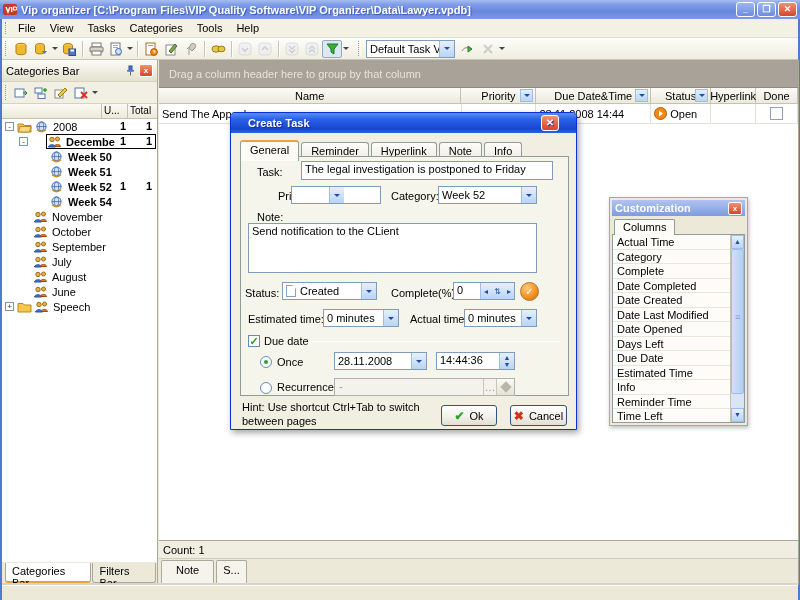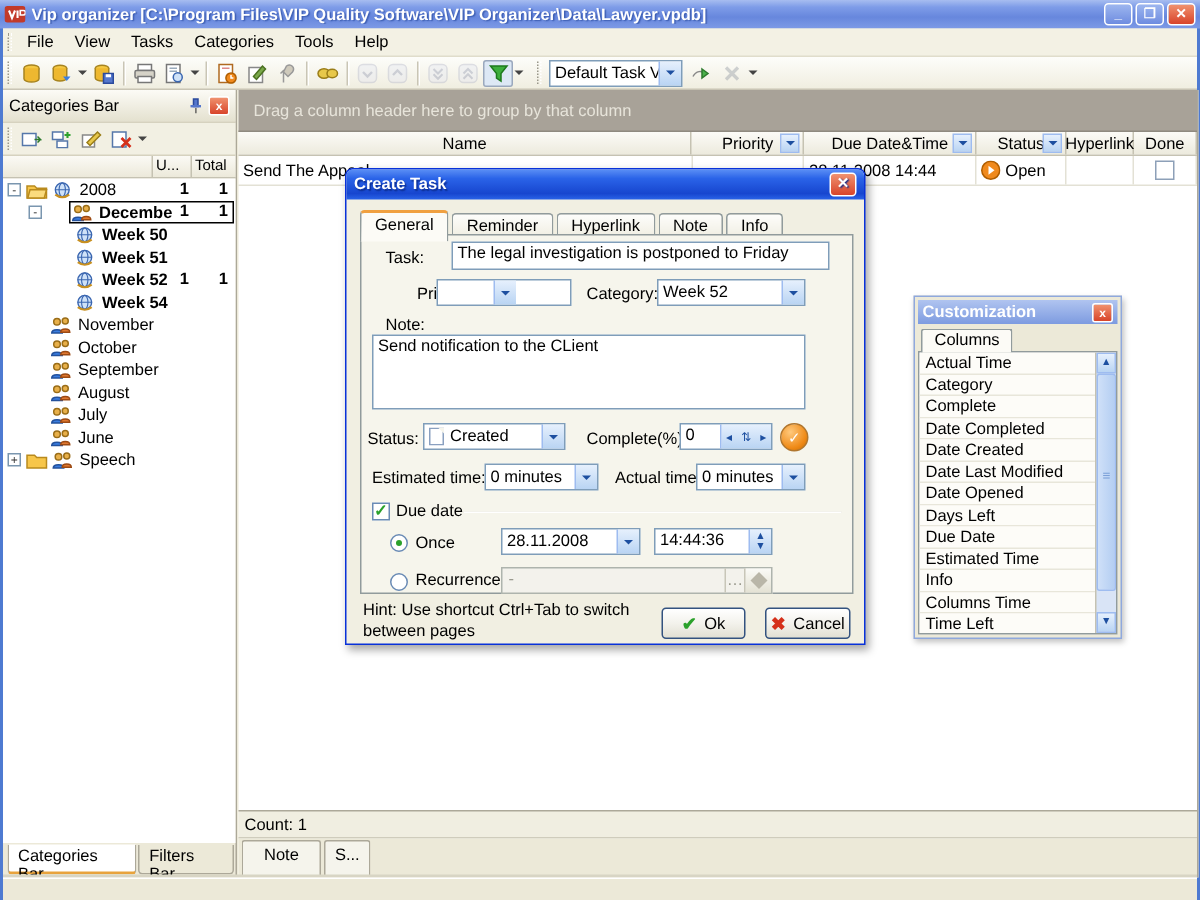--- a/index.html
+++ b/index.html
@@ -91,21 +91,21 @@
   .ntab.small { padding:3px 6px; }
 
   
   .statusbar { position:absolute; left:0; bottom:0; width:796px; height:15px; background:#ece9d8; border-top:1px solid #fff; box-shadow:0 -2px 0 #d8d5c4; }
 
   
   .dialog { position:absolute; left:228px; top:112px; width:347px; height:318px; z-index:50;
     background:#f1efe2; border:1px solid #0831d9; border-radius:5px 5px 0 0; box-shadow:2px 3px 6px rgba(0,0,0,.35); }
   .dlg-title { height:20px; border-radius:4px 4px 0 0;
     background:linear-gradient(180deg,#5a8ef5 0%,#2a63e8 30%,#1746cf 80%,#2a63e8 100%);
-    color:#fff; font-weight:bold; display:flex; align-items:center; padding:0 5px; text-shadow:1px 1px 1px #0c2d91; }
+    color:#fff; font-weight:bold; display:flex; align-items:center; padding:0 17px; text-shadow:1px 1px 1px #0c2d91; }
   .dlg-title .cap { flex:1; }
   .dlg-close { width:18px; height:16px; border-radius:3px; border:1px solid #fff;
     background:linear-gradient(180deg,#f0926f,#d8442a); color:#fff; font-size:10px; font-weight:bold;
     line-height:14px; text-align:center; }
   .tabs { position:absolute; left:9px; top:27px; display:flex; }
   .tab { border:1px solid #919b9c; border-bottom:none; background:linear-gradient(180deg,#fdfdfb,#ece9da);
     padding:2px 9px 3px; border-radius:3px 3px 0 0; margin-right:2px; position:relative; top:2px; font-size:11px; }
   .tab.active { background:#fcfbf6; border-top:2px solid #f0a040; top:0; padding-bottom:5px; z-index:2; }
   .page { position:absolute; left:9px; top:43px; width:329px; height:240px; background:#f6f5ec; border:1px solid #919b9c; }
   .fld-label { position:absolute; }
@@ -466,30 +466,30 @@
           </svg>
           <span class="lbl" style="">September</span>
         </div>
         <div class="trow" style="padding-left: 31px;">
           <svg class="tico" viewBox="0 0 15 12">
             <circle cx="5" cy="3.5" r="2.2" fill="#e8b04a" stroke="#9a6d18"></circle>
             <path d="M1.5 11 c0-3 7-3 7 0z" fill="#3a7de0" stroke="#23519c"></path>
             <circle cx="10.5" cy="3" r="2" fill="#e8b04a" stroke="#9a6d18"></circle>
             <path d="M7.5 10.5 c0-2.8 6-2.8 6 0z" fill="#e07830" stroke="#9c4a13"></path>
           </svg>
-          <span class="lbl" style="">August</span>
+          <span class="lbl" style="">July</span>
         </div>
         <div class="trow" style="padding-left: 31px;">
           <svg class="tico" viewBox="0 0 15 12">
             <circle cx="5" cy="3.5" r="2.2" fill="#e8b04a" stroke="#9a6d18"></circle>
             <path d="M1.5 11 c0-3 7-3 7 0z" fill="#3a7de0" stroke="#23519c"></path>
             <circle cx="10.5" cy="3" r="2" fill="#e8b04a" stroke="#9a6d18"></circle>
             <path d="M7.5 10.5 c0-2.8 6-2.8 6 0z" fill="#e07830" stroke="#9c4a13"></path>
           </svg>
-          <span class="lbl" style="">July</span>
+          <span class="lbl" style="">August</span>
         </div>
         <div class="trow" style="padding-left: 31px;">
           <svg class="tico" viewBox="0 0 15 12">
             <circle cx="5" cy="3.5" r="2.2" fill="#e8b04a" stroke="#9a6d18"></circle>
             <path d="M1.5 11 c0-3 7-3 7 0z" fill="#3a7de0" stroke="#23519c"></path>
             <circle cx="10.5" cy="3" r="2" fill="#e8b04a" stroke="#9a6d18"></circle>
             <path d="M7.5 10.5 c0-2.8 6-2.8 6 0z" fill="#e07830" stroke="#9c4a13"></path>
           </svg>
           <span class="lbl" style="">June</span>
         </div>
@@ -702,18 +702,18 @@
         <div class="citem" style="width: calc(100% - 14px);">Category</div>
         <div class="citem" style="width: calc(100% - 14px);">Complete</div>
         <div class="citem" style="width: calc(100% - 14px);">Date Completed</div>
         <div class="citem" style="width: calc(100% - 14px);">Date Created</div>
         <div class="citem" style="width: calc(100% - 14px);">Date Last Modified</div>
         <div class="citem" style="width: calc(100% - 14px);">Date Opened</div>
         <div class="citem" style="width: calc(100% - 14px);">Days Left</div>
         <div class="citem" style="width: calc(100% - 14px);">Due Date</div>
         <div class="citem" style="width: calc(100% - 14px);">Estimated Time</div>
         <div class="citem" style="width: calc(100% - 14px);">Info</div>
-        <div class="citem" style="width: calc(100% - 14px);">Columns Time</div>
+        <div class="citem" style="width: calc(100% - 14px);">Reminder Time</div>
         <div class="citem" style="width: calc(100% - 14px);">Time Left</div>
       </div>
   </div>
 
 </div>
 
 </body></html>

